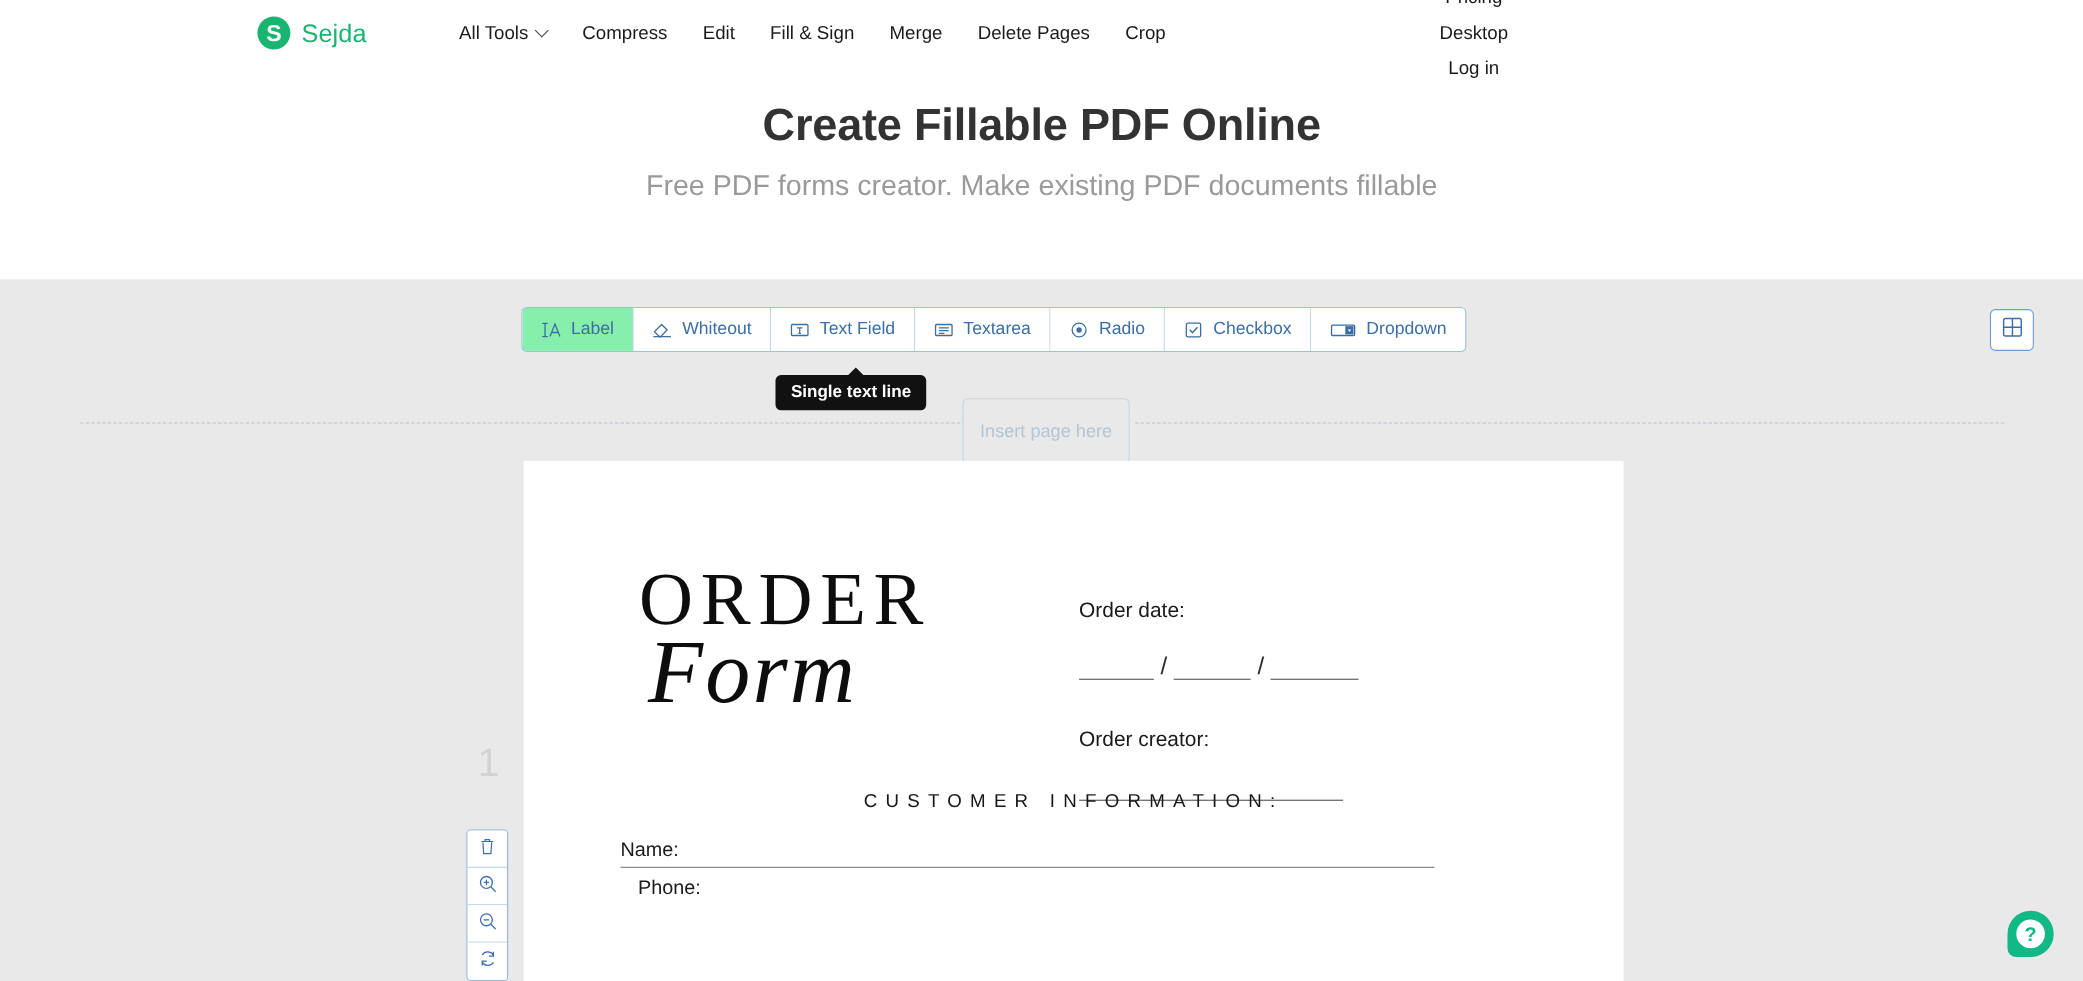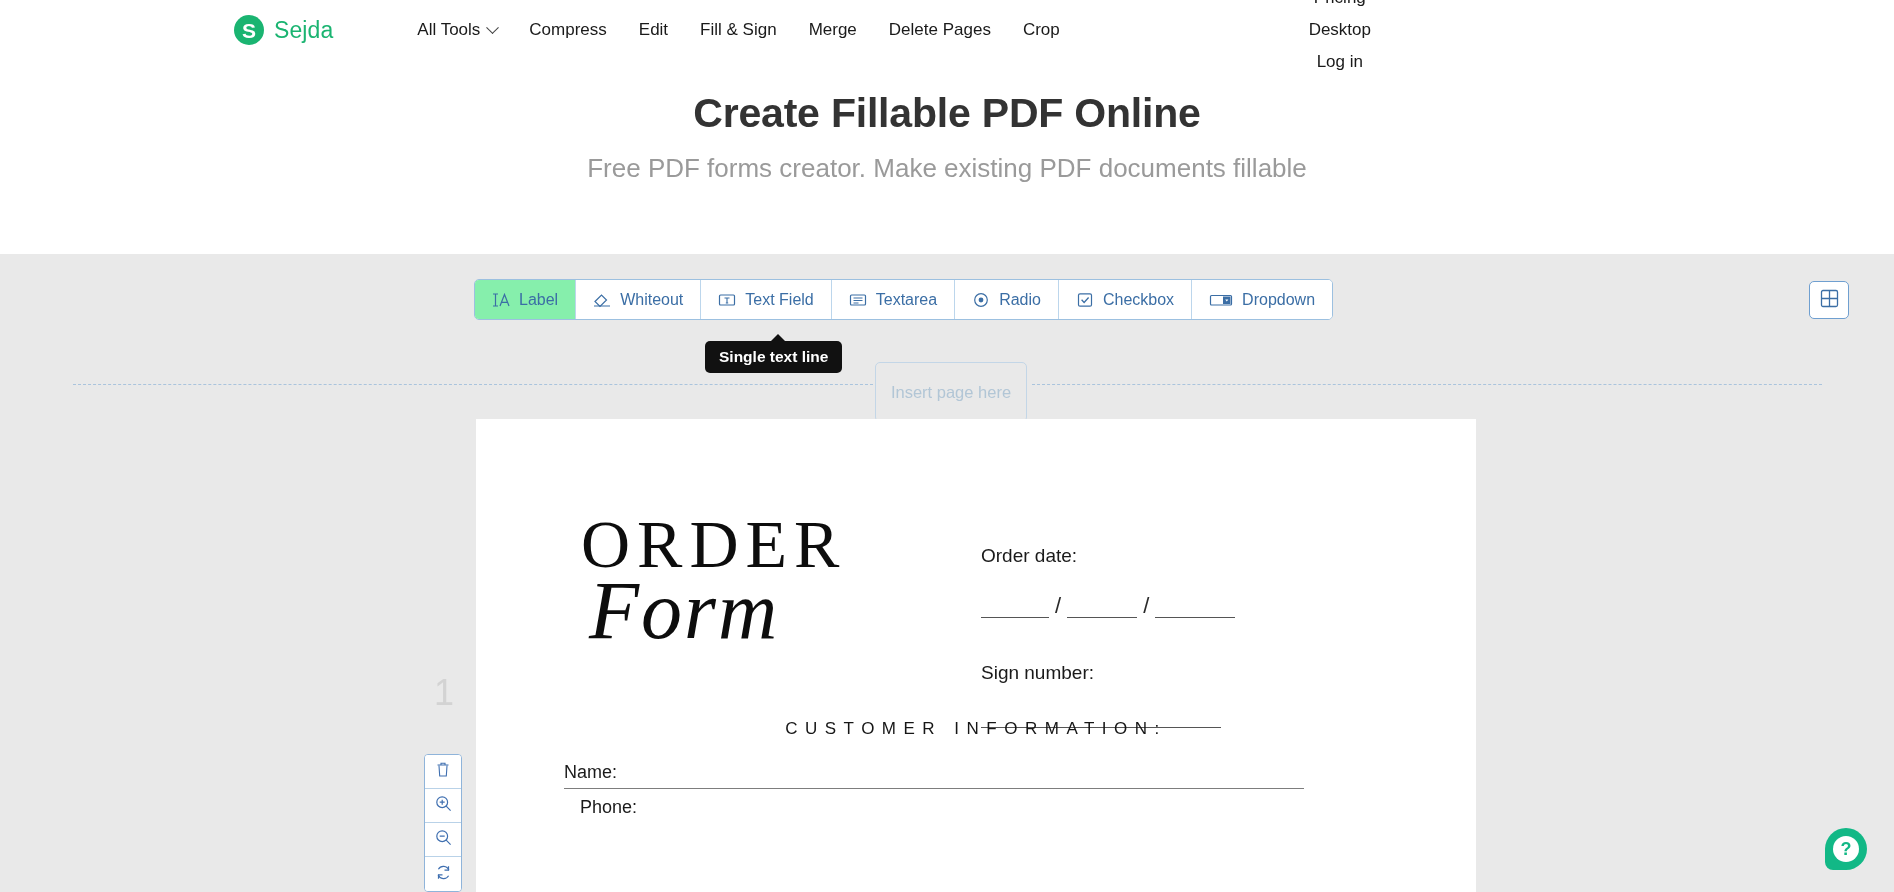--- a/index.html
+++ b/index.html
@@ -528,21 +528,21 @@
       <div class="doc-right">
         <div class="doc-label">Order date:</div>
         <div class="date-line-row">
           <div class="blank b1"></div>
           <div class="slash">/</div>
           <div class="blank b2"></div>
           <div class="slash">/</div>
           <div class="blank b3"></div>
         </div>
 
-        <div class="doc-label" style="margin-top:44px;">Sign number:</div>
+        <div class="doc-label" style="margin-top:44px;">Order creator:</div>
         <div class="full-line"></div>
       </div>
 
       <div class="cust-head">CUSTOMER INFORMATION:</div>
 
       <div class="field-row row-name">Name:</div>
       <div class="field-row row-phone">Phone:</div>
     </div>
 
     <div class="help-bubble">

